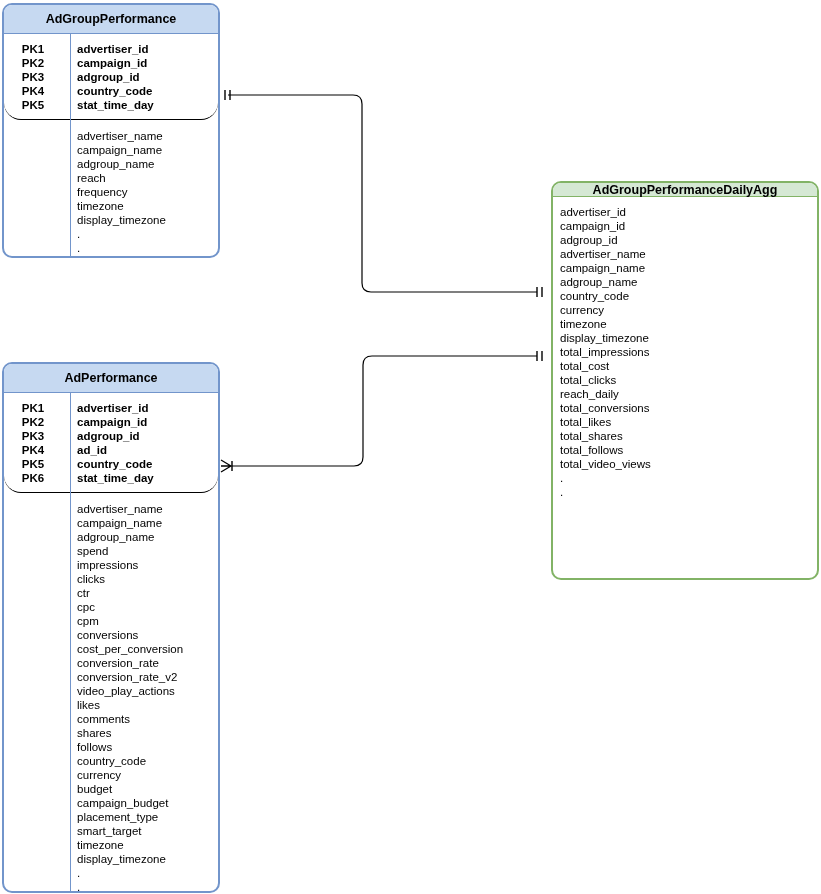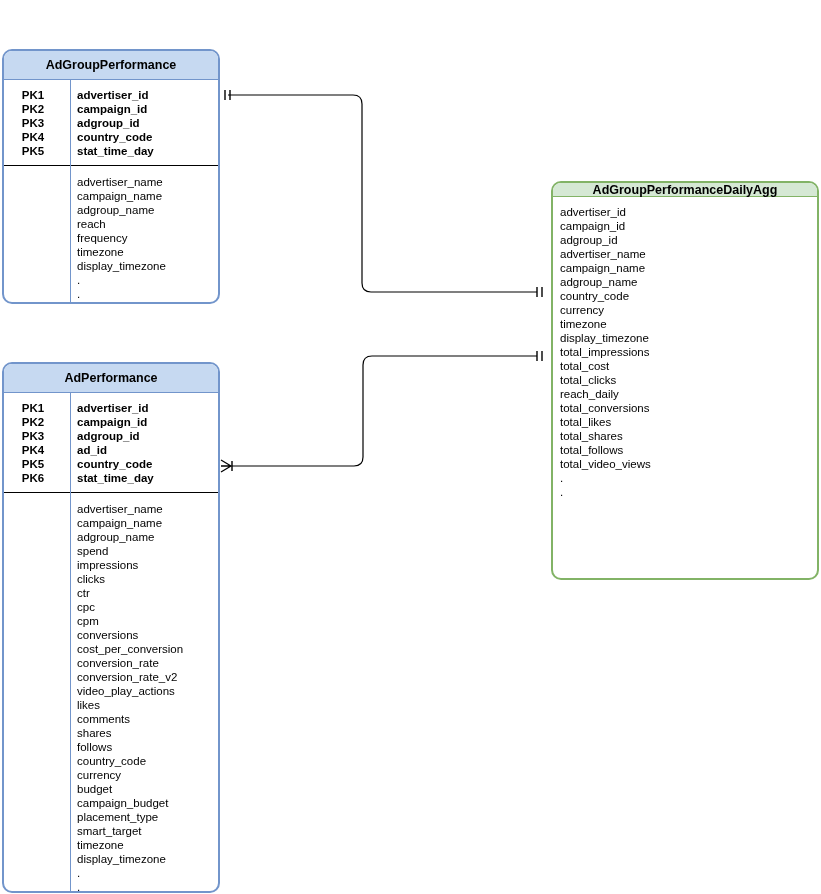--- a/index.html
+++ b/index.html
@@ -61,20 +61,21 @@
     top: 0;
     bottom: 0;
     left: 66px;
     width: 0;
     border-left: 1.5px solid #7295cb;
   }
   .pk-section {
     display: flex;
     box-sizing: border-box;
     border-bottom: 1.5px solid #000000;
+    border-radius: 17px;
   }
   .pk-keys {
     width: 66px;
     box-sizing: border-box;
     padding: 8px 0 7px 0;
     flex: 0 0 66px;
   }
   .pk-key {
     font-size: 11.5px;
     font-weight: bold;
@@ -134,21 +135,21 @@
     left: 0;
     top: 0;
     width: 821px;
     height: 894px;
     pointer-events: none;
   }
 </style>
 </head>
 <body>
 
-<div class="entity blue" style="left:2px; top:3px; width:218px; height:255px;margin-top:46px;">
+<div class="entity blue" style="left:2px; top:3px; width:218px; height:255px;">
   <div class="entity-header">AdGroupPerformance</div>
   <div class="body-2col">
     <div class="col-divider"></div>
     <div class="pk-section">
       <div class="pk-keys">
         <div class="pk-key">PK1</div>
         <div class="pk-key">PK2</div>
         <div class="pk-key">PK3</div>
         <div class="pk-key">PK4</div>
         <div class="pk-key">PK5</div>

